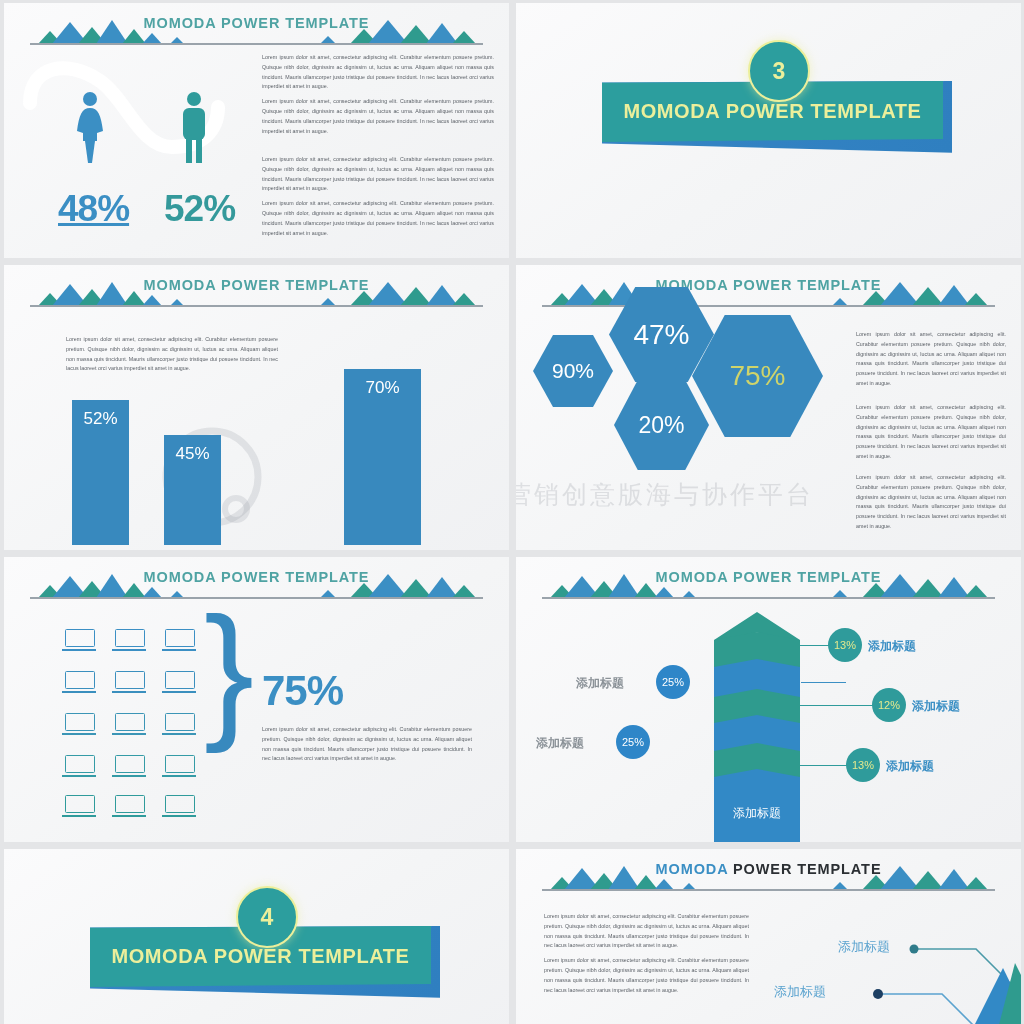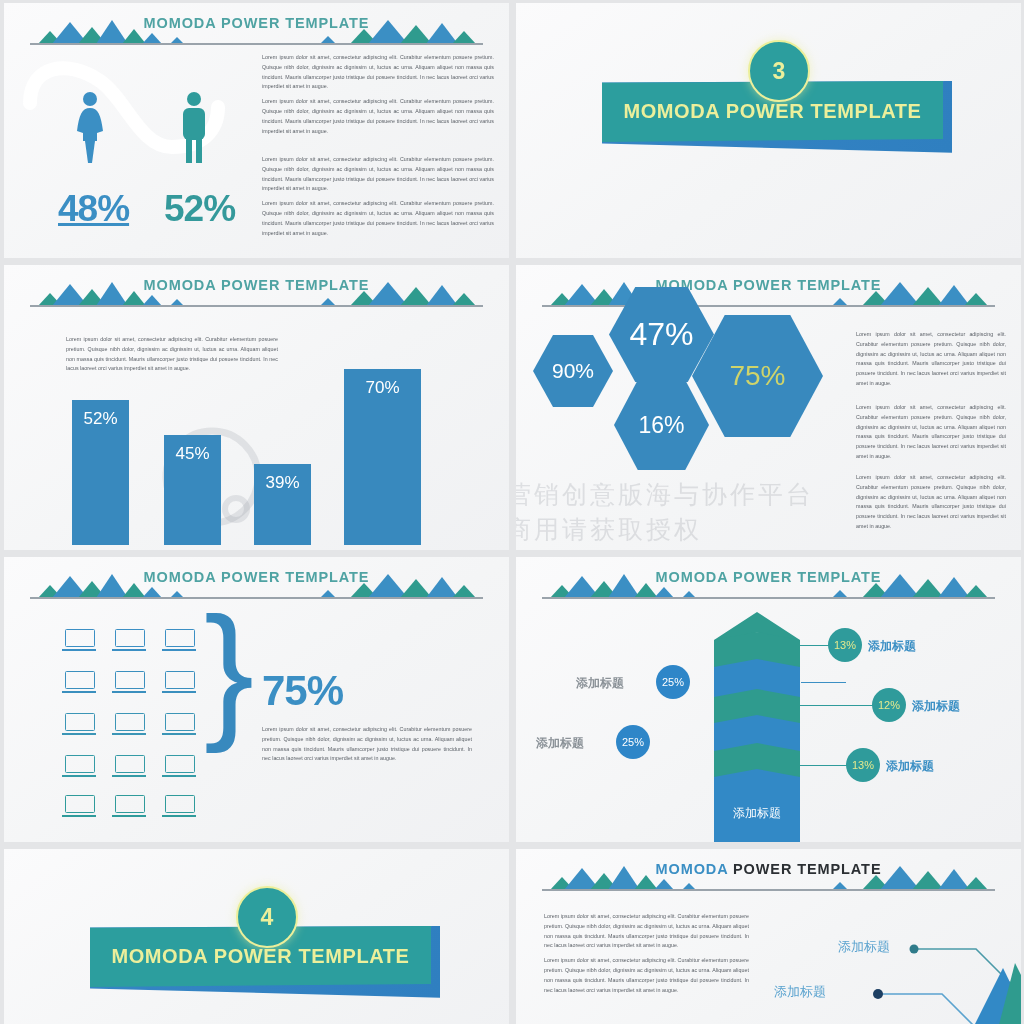--- a/index.html
+++ b/index.html
@@ -234,23 +234,20 @@
         <circle cx="84" cy="92" r="11" fill="none" stroke="rgba(150,156,163,.22)" stroke-width="6"></circle>
       </svg>
     </div>
 
     <div class="bar" style="left:68px;top:135px;width:57px;height:145px;">
       <span>52%</span>
     </div>
     <div class="bar" style="left:160px;top:170px;width:57px;height:110px;">
       <span>45%</span>
     </div>
-    <div class="bar" style="left:250px;top:199px;width:57px;height:81px;">
-      <span>39%</span>
-    </div>
     <div class="bar" style="left:340px;top:104px;width:57px;height:176px;padding-left:20px;">
       <span>70%</span>
     </div>
   </div>
 
   <div class="slide">
     <div class="hdr">
       <svg class="mtns left" width="175" height="26" viewBox="0 0 175 26">
         <polygon points="8,26 20,13 32,26" fill="#2f9b8e"></polygon>
         <polygon points="22,26 40,4 58,26" fill="#3b8fc4"></polygon>
@@ -268,43 +265,42 @@
         <polygon points="118,26 134,5 150,26" fill="#3b8fc4"></polygon>
         <polygon points="144,26 156,13 168,26" fill="#2f9b8e"></polygon>
       </svg>
       <div class="rule"></div>
       <div class="title">MOMODA POWER TEMPLATE</div>
     </div>
 
     <div class="hex" style="left:17px;top:70px;width:80px;height:72px;font-size:21px;">
       <span>90%</span>
     </div>
-    <div class="hex" style="left:93px;top:22px;width:105px;height:95px;font-size:32px;">
+    <div class="hex" style="left:93px;top:22px;width:105px;height:95px;font-size:28px;">
       <span>47%</span>
     </div>
     <div class="hex" style="left:98px;top:115px;width:95px;height:90px;font-size:23px;">
-      <span>16%</span>
+      <span>20%</span>
     </div>
     <div class="hex gold" style="left:176px;top:50px;width:131px;height:122px;font-size:28px;">
       <span>75%</span>
     </div>
 
     <div class="lorem" style="position:absolute;left:340px;top:65px;width:150px;">
       <p>Lorem ipsum dolor sit amet, consectetur adipiscing elit. Curabitur elementum posuere pretium. Quisque nibh dolor, dignissim ac dignissim ut, luctus ac urna. Aliquam aliquet non massa quis tincidunt. Mauris ullamcorper justo tristique dui posuere tincidunt. In nec lacus laoreet orci varius imperdiet sit amet in augue.</p>
     </div>
     <div class="lorem" style="position:absolute;left:340px;top:138px;width:150px;">
       <p>Lorem ipsum dolor sit amet, consectetur adipiscing elit. Curabitur elementum posuere pretium. Quisque nibh dolor, dignissim ac dignissim ut, luctus ac urna. Aliquam aliquet non massa quis tincidunt. Mauris ullamcorper justo tristique dui posuere tincidunt. In nec lacus laoreet orci varius imperdiet sit amet in augue.</p>
     </div>
     <div class="lorem" style="position:absolute;left:340px;top:208px;width:150px;">
       <p>Lorem ipsum dolor sit amet, consectetur adipiscing elit. Curabitur elementum posuere pretium. Quisque nibh dolor, dignissim ac dignissim ut, luctus ac urna. Aliquam aliquet non massa quis tincidunt. Mauris ullamcorper justo tristique dui posuere tincidunt. In nec lacus laoreet orci varius imperdiet sit amet in augue.</p>
     </div>
 
     <div class="wm">
       <div class="wm-cn" style="left:-10px;top:213px;">营销创意版海与协作平台</div>
-      <div class="wm-cn" style="left:-10px;top:248px;">商用请获取授权</div>
     </div>
   </div>
 
   <div class="slide">
     <div class="hdr">
       <svg class="mtns left" width="175" height="26" viewBox="0 0 175 26">
         <polygon points="8,26 20,13 32,26" fill="#2f9b8e"></polygon>
         <polygon points="22,26 40,4 58,26" fill="#3b8fc4"></polygon>
         <polygon points="48,26 62,9 76,26" fill="#2f9b8e"></polygon>
         <polygon points="66,26 82,2 98,26" fill="#3b8fc4"></polygon>

